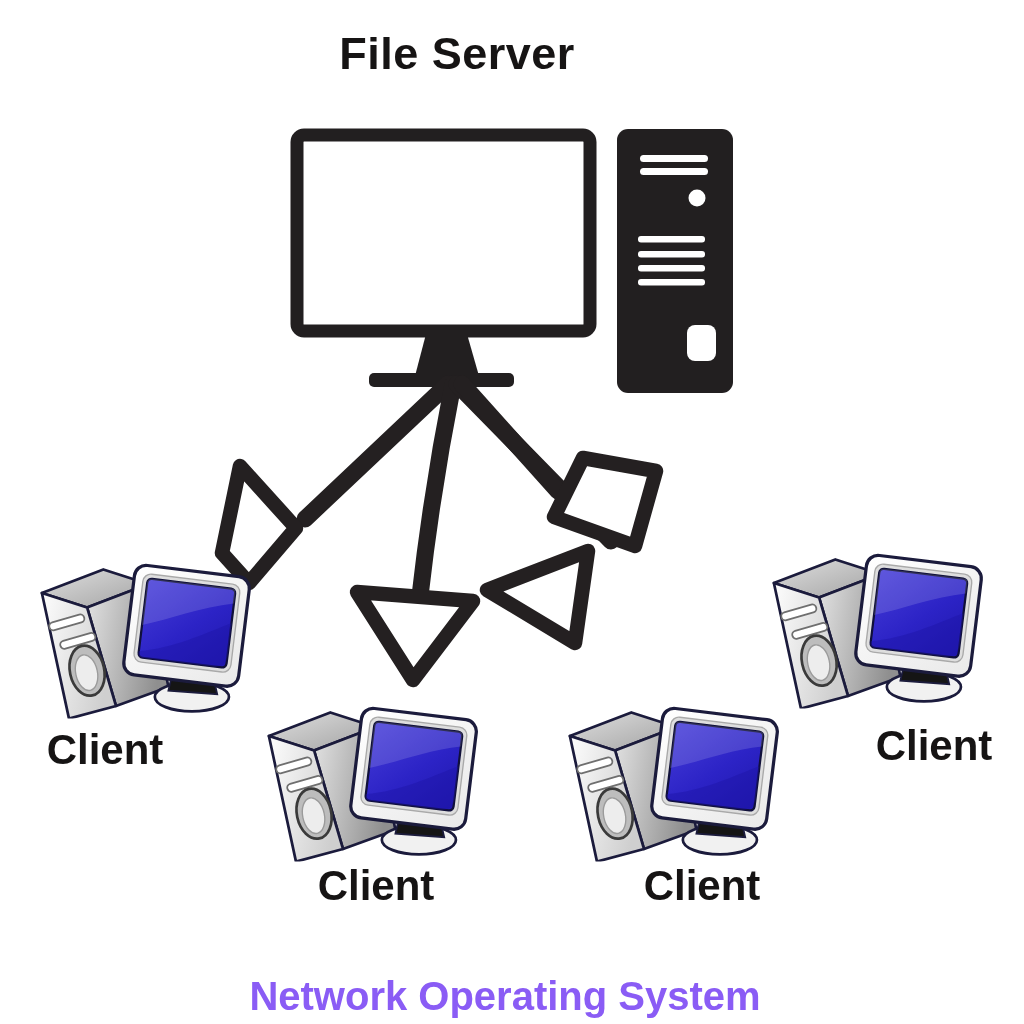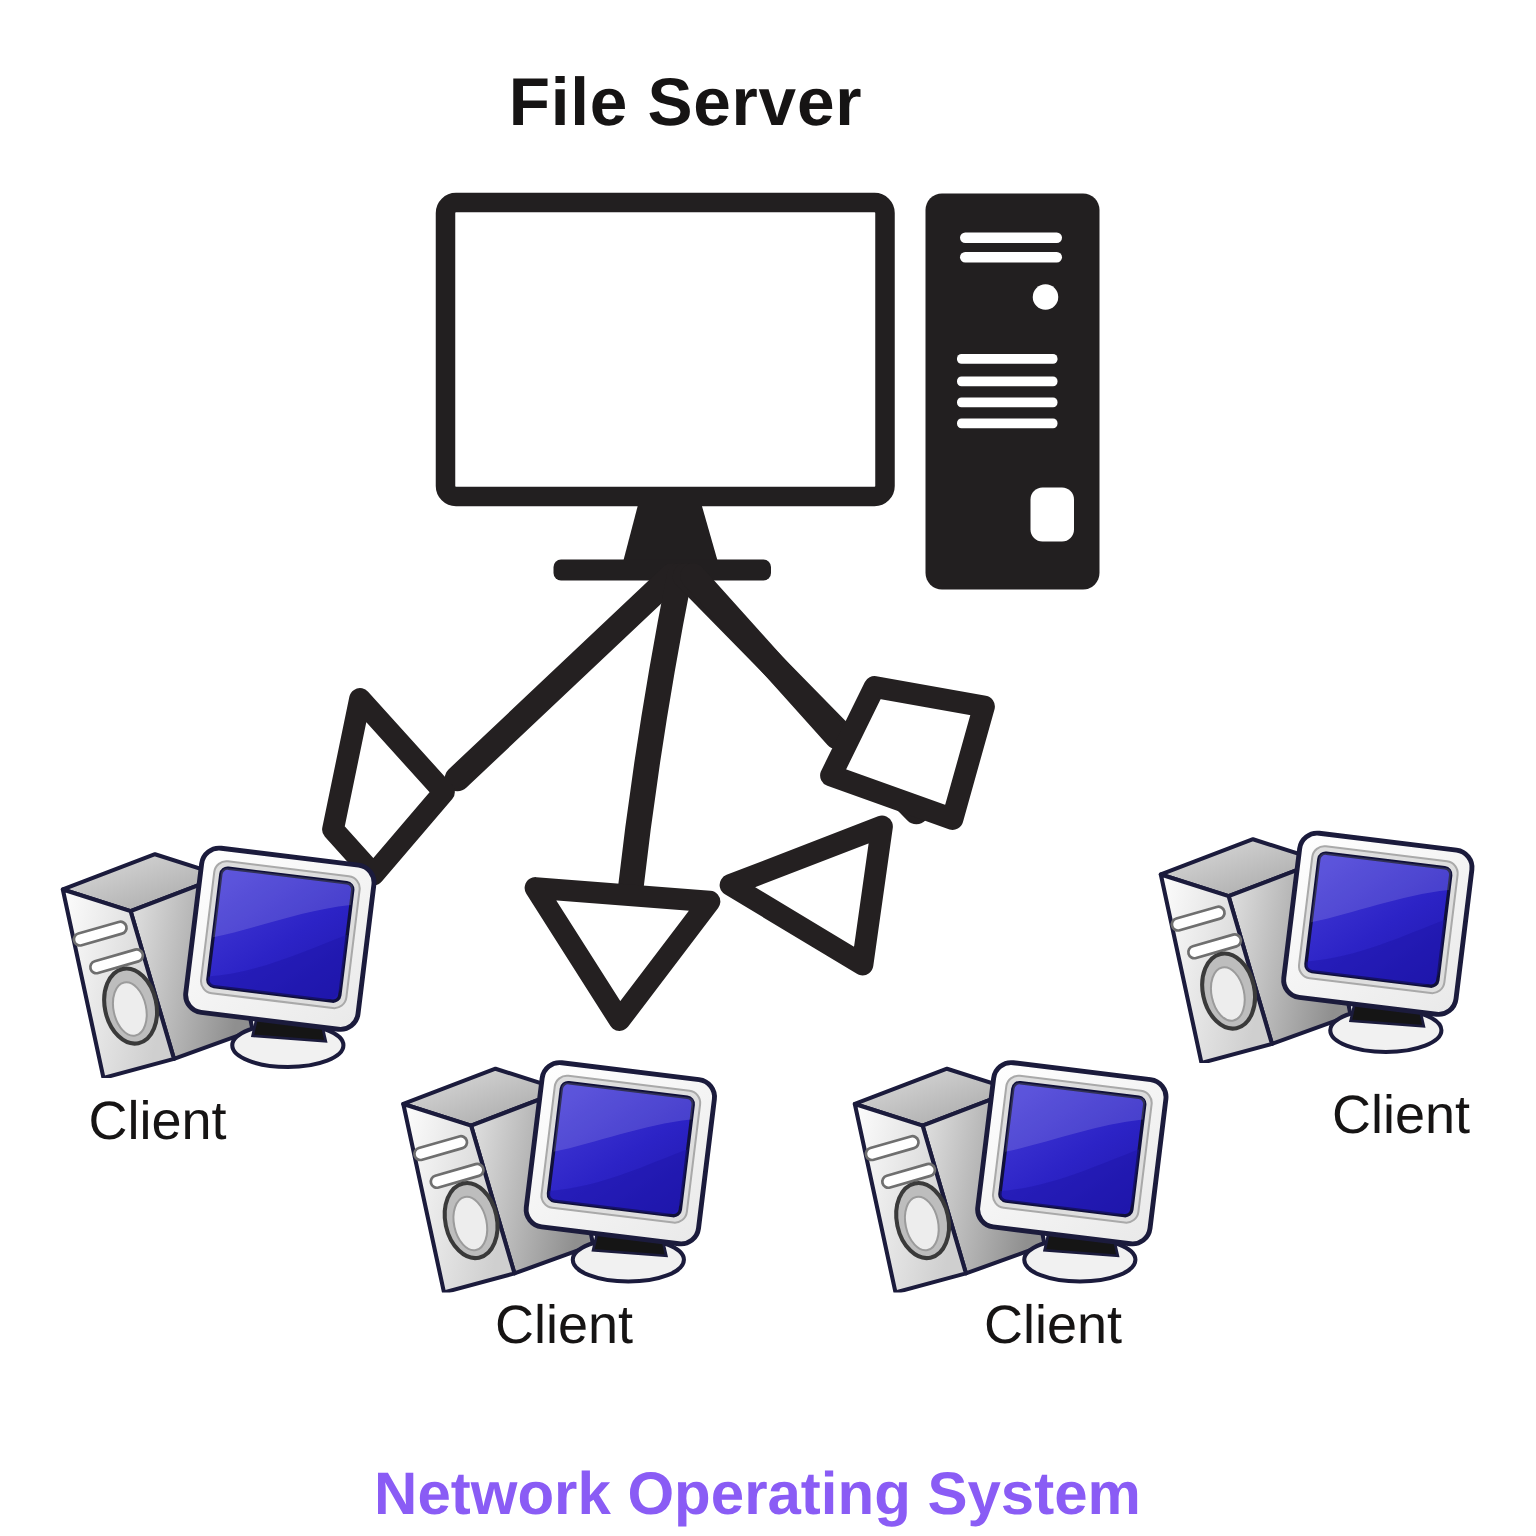--- a/index.html
+++ b/index.html
@@ -5,27 +5,27 @@
   html,body{margin:0;padding:0;}
   body{
     width:1024px;height:1024px;
     background:#ffffff;
     font-family:"Liberation Sans", sans-serif;
     position:relative;overflow:hidden;
   }
   .canvas{position:absolute;inset:0;width:1024px;height:1024px;}
 
   .diagram-title{
-    position:absolute;top:42px;left:457px;transform:translateX(-50%);
+    position:absolute;top:28px;left:457px;transform:translateX(-50%);
     font-size:45px;font-weight:600;color:#161414;white-space:nowrap;
     letter-spacing:0.5px;
   }
   .client-label{
     position:absolute;transform:translateX(-50%);
-    font-size:36px;font-weight:400;color:#161414;white-space:nowrap;
+    font-size:42px;font-weight:700;color:#161414;white-space:nowrap;
   }
   .caption{
     position:absolute;top:974px;left:505px;transform:translateX(-50%);
     font-size:40px;font-weight:600;color:#8a5cf5;white-space:nowrap;
   }
 
   .server-icon{position:absolute;left:288px;top:126px;width:460px;height:272px;}
   .arrows-layer{position:absolute;left:0;top:0;width:1024px;height:1024px;pointer-events:none;}
 
   .client{position:absolute;width:244px;height:168px;}

